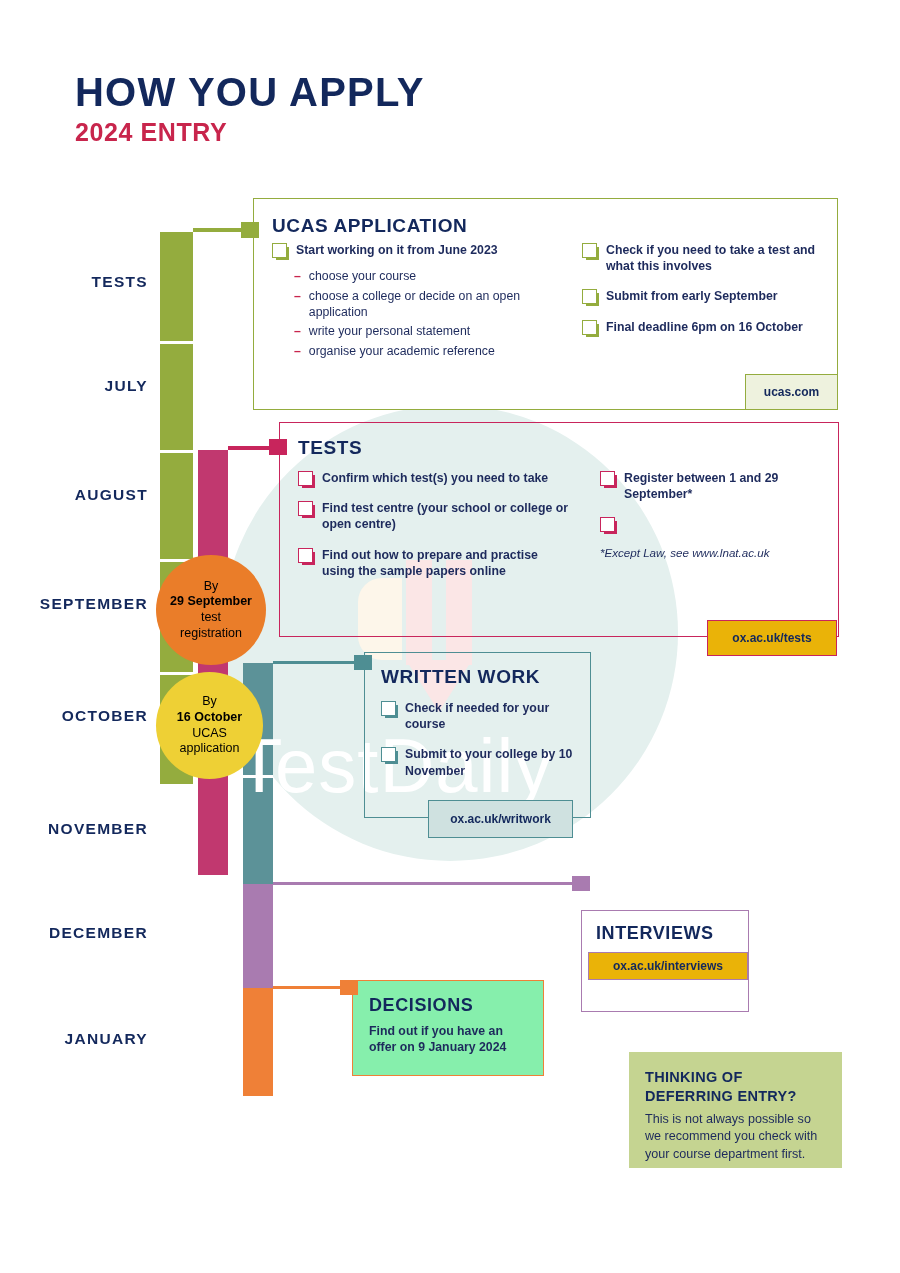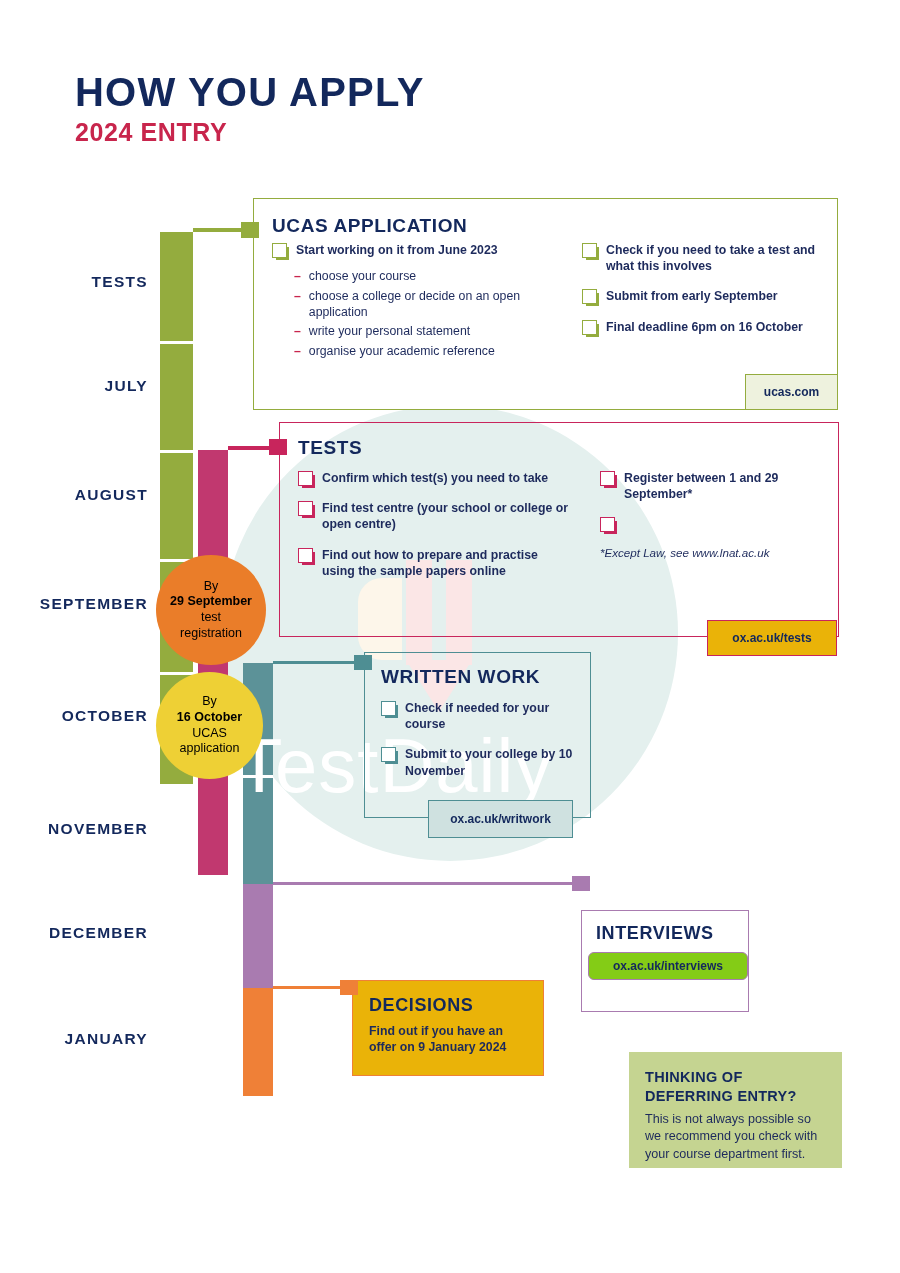--- a/index.html
+++ b/index.html
@@ -299,23 +299,23 @@
     </div>
   </div>
   <div class="urltag teal-border" style="left:428px;top:800px;width:145px;height:38px;background:#cfe1e0;">ox.ac.uk/writwork</div>
 
   <div class="card purple-border" style="left:581px;top:866px;width:168px;height:102px;background:#ffffff;margin-top:44px;">
     <div style="padding:12px 14px 0 14px;">
       <h2 style="font-size:18px;">INTERVIEWS</h2>
       <div class="body" style="margin-top:6px;font-weight:bold;">In December, if you are shortlisted</div>
     </div>
   </div>
-  <div class="urltag purple-border" style="left:588px;top:952px;width:160px;height:24px;background:#84cc16;border-radius:6px;">ox.ac.uk/interviews</div>
-
-  <div class="card orange-border" style="left:352px;top:980px;width:192px;height:96px;background:#eab308;">
+  <div class="urltag purple-border" style="left:588px;top:952px;width:160px;height:24px;background:#eab308;">ox.ac.uk/interviews</div>
+
+  <div class="card orange-border" style="left:352px;top:980px;width:192px;height:96px;background:#86efac;">
     <div style="padding:14px 14px 0 16px;">
       <h2 style="font-size:18px;">DECISIONS</h2>
       <div class="body" style="margin-top:7px;font-weight:bold;">Find out if you have an offer on 9 January 2024</div>
     </div>
   </div>
 
   <div class="defer" style="left:629px;top:1052px;width:213px;height:116px;">
     <h3>
       <span>THINKING OF</span><br>
       <span>DEFERRING ENTRY?</span>

